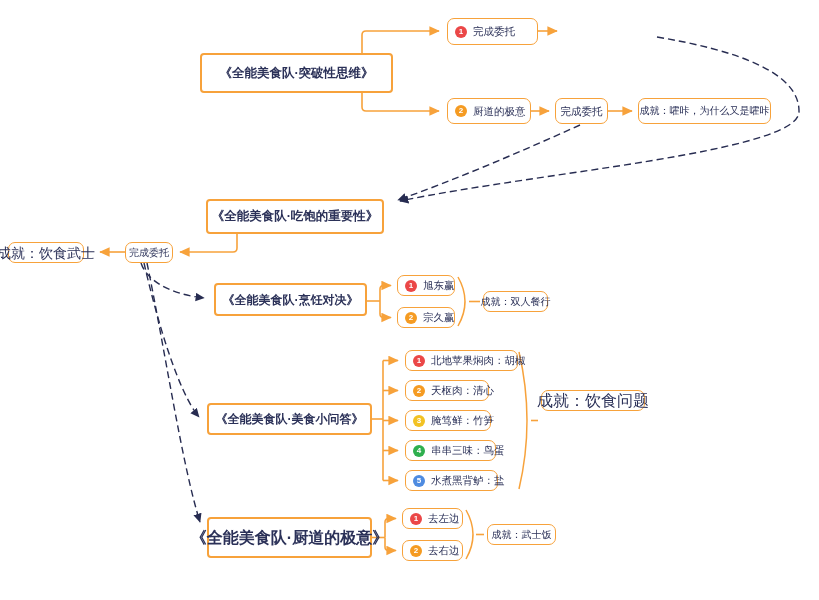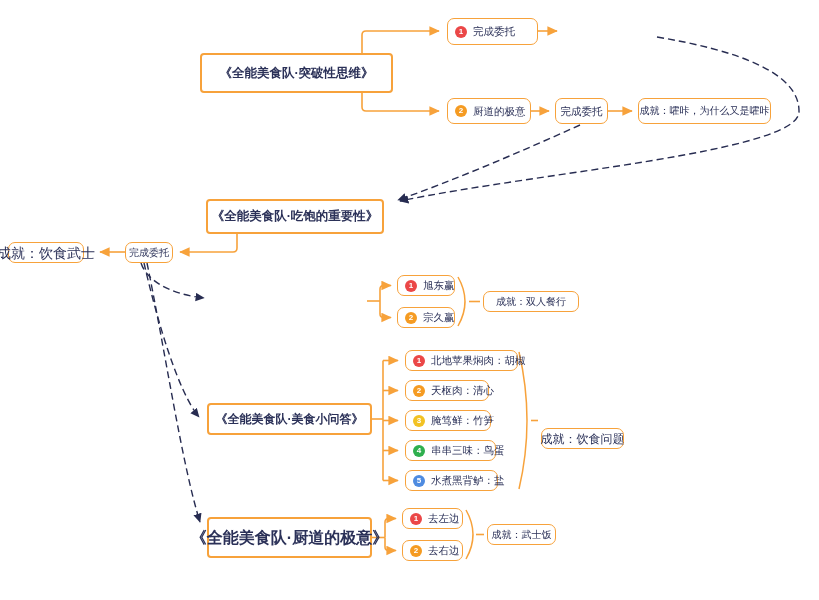--- a/index.html
+++ b/index.html
@@ -96,29 +96,30 @@
     <span class="badge badge-orange">2</span>
     <span>厨道的极意</span>
   </div>
   <div class="node" style="left:555px;top:98px;width:53px;height:26px">完成委托</div>
   <div class="node big" style="left:206px;top:199px;width:178px;height:35px">《全能美食队·吃饱的重要性》</div>
 
   <div class="node" style="left:638px;top:98px;width:133px;height:26px;font-size:10px">成就：嚯咔，为什么又是嚯咔</div>
   <div class="node" style="left:125px;top:242px;width:48px;height:21px;font-size:10px">完成委托</div>
   <div class="node" style="left:8px;top:242px;width:76px;height:21px;font-size:14px">成就：饮食武士</div>
 
+  <div class="node big" style="left:214px;top:283px;width:153px;height:33px;font-size:12px">《全能美食队·烹饪对决》</div>
   <div class="node opt" style="left:397px;top:275px;width:58px;height:21px">
     <span class="badge badge-red">1</span>
     <span>旭东赢</span>
   </div>
   <div class="node opt" style="left:397px;top:307px;width:58px;height:21px">
     <span class="badge badge-orange">2</span>
     <span>宗久赢</span>
   </div>
-  <div class="node" style="left:483px;top:291px;width:96px;height:21px;font-size:10px">成就：双人餐行</div>
+  <div class="node" style="left:483px;top:291px;width:65px;height:21px;font-size:10px">成就：双人餐行</div>
 
   <div class="node big" style="left:207px;top:403px;width:165px;height:32px;font-size:12px">《全能美食队·美食小问答》</div>
   <div class="node opt" style="left:405px;top:350px;width:113px;height:21px">
     <span class="badge badge-red">1</span>
     <span>北地苹果焖肉：胡椒</span>
   </div>
   <div class="node opt" style="left:405px;top:380px;width:84px;height:21px">
     <span class="badge badge-orange">2</span>
     <span>天枢肉：清心</span>
   </div>
@@ -127,21 +128,21 @@
     <span>腌笃鲜：竹笋</span>
   </div>
   <div class="node opt" style="left:405px;top:440px;width:91px;height:21px">
     <span class="badge badge-green">4</span>
     <span>串串三味：鸟蛋</span>
   </div>
   <div class="node opt" style="left:405px;top:470px;width:93px;height:21px">
     <span class="badge badge-blue">5</span>
     <span>水煮黑背鲈：盐</span>
   </div>
-  <div class="node" style="left:541px;top:428px;width:83px;height:21px;font-size:12px">成就：饮食问题</div>
+  <div class="node" style="left:541px;top:390px;width:104px;height:21px;font-size:16px">成就：饮食问题</div>
 
   <div class="node big" style="left:207px;top:517px;width:165px;height:41px;font-size:16px">《全能美食队·厨道的极意》</div>
   <div class="node opt" style="left:402px;top:508px;width:61px;height:21px">
     <span class="badge badge-red">1</span>
     <span>去左边</span>
   </div>
   <div class="node opt" style="left:402px;top:540px;width:61px;height:21px">
     <span class="badge badge-orange">2</span>
     <span>去右边</span>
   </div>

